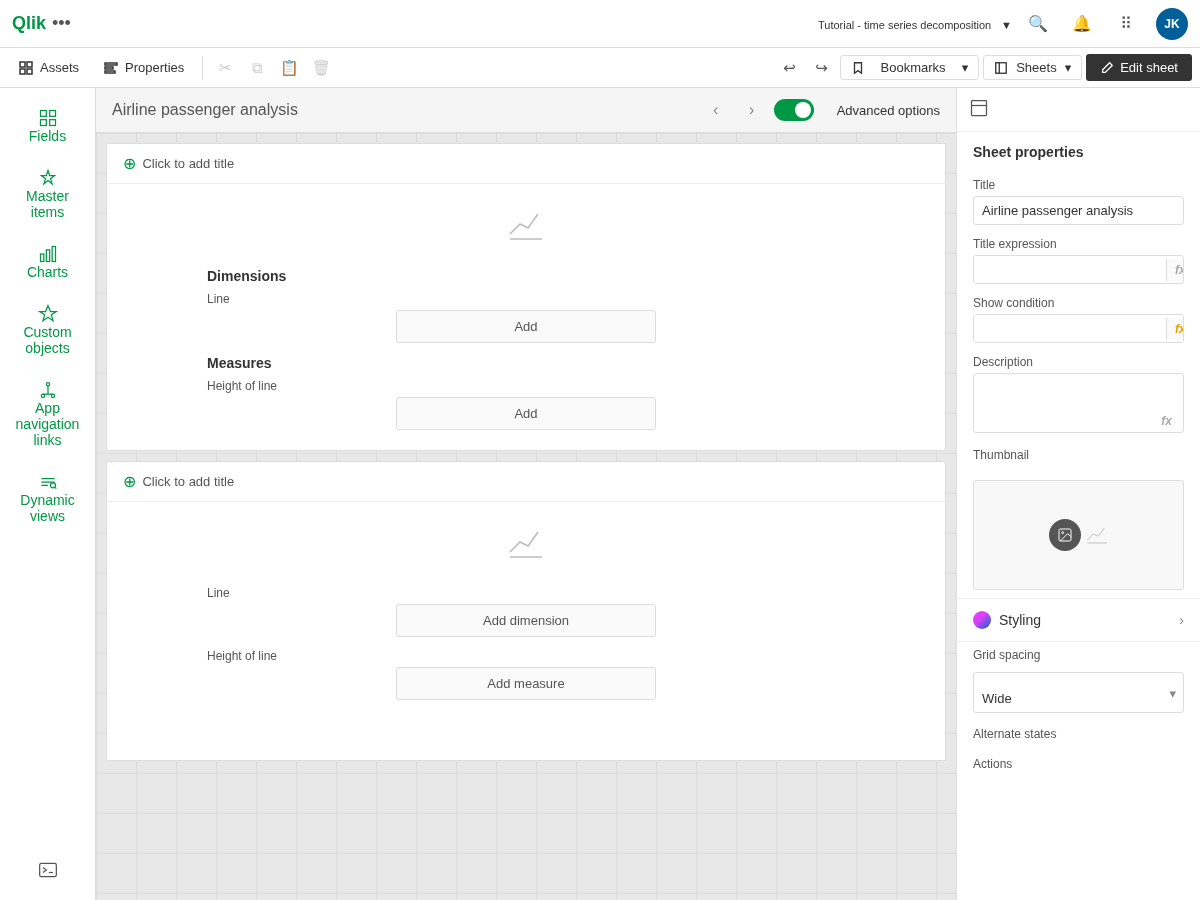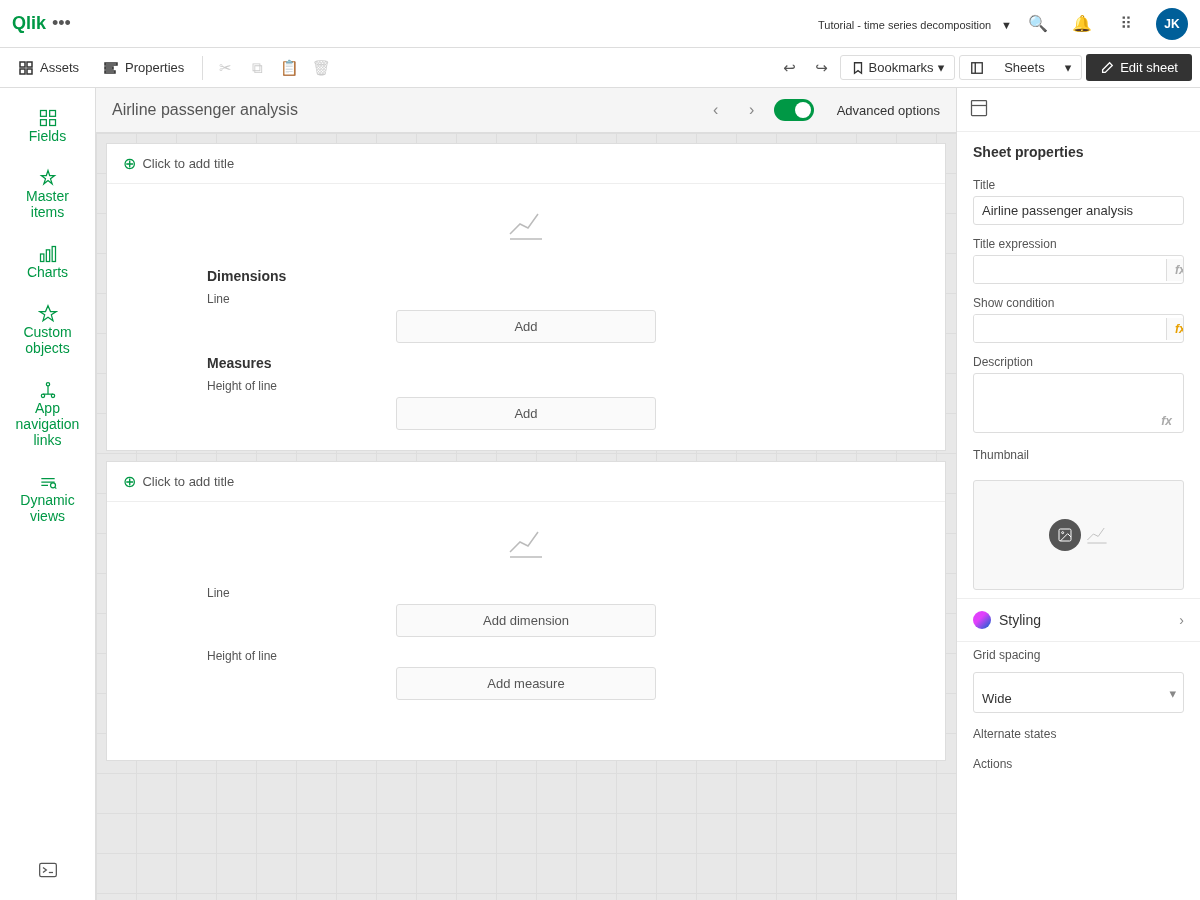--- a/index.html
+++ b/index.html
@@ -24,22 +24,22 @@
     .user-avatar { width: 32px; height: 32px; border-radius: 50%; background: #005f99; color: #fff; display: flex; align-items: center; justify-content: center; font-size: 12px; font-weight: bold; cursor: pointer; margin-left: 4px; }
 
     
     .toolbar { display: flex; align-items: center; height: 40px; background: #fff; border-bottom: 1px solid #ddd; padding: 0 8px; gap: 4px; }
     .toolbar-btn { display: flex; align-items: center; gap: 6px; padding: 4px 10px; border: none; background: none; cursor: pointer; font-size: 13px; color: #333; border-radius: 3px; }
     .toolbar-btn svg { width: 16px; height: 16px; }
     .toolbar-icon { width: 28px; height: 28px; display: flex; align-items: center; justify-content: center; border: none; background: none; cursor: pointer; border-radius: 3px; color: #555; font-size: 15px; }
     .toolbar-icon.disabled { color: #ccc; cursor: default; }
     .toolbar-spacer { flex: 1; }
     .toolbar-right { display: flex; align-items: center; gap: 4px; }
-    .bookmarks-btn { display: flex; align-items: center; gap: 4px; padding: 4px 10px; border: 1px solid #ddd; background: none; cursor: pointer; font-size: 13px; color: #333; border-radius: 3px; }
-    .sheets-btn { display: flex; align-items: center; gap: 20px; padding: 4px 10px; border: 1px solid #ddd; background: none; cursor: pointer; font-size: 13px; color: #333; border-radius: 3px; }
+    .bookmarks-btn { display: flex; align-items: center; gap: 16px; padding: 4px 10px; border: 1px solid #ddd; background: none; cursor: pointer; font-size: 13px; color: #333; border-radius: 3px; }
+    .sheets-btn { display: flex; align-items: center; gap: 8px; padding: 4px 10px; border: 1px solid #ddd; background: none; cursor: pointer; font-size: 13px; color: #333; border-radius: 3px; }
     .edit-sheet-btn { display: flex; align-items: center; gap: 6px; padding: 6px 14px; background: #333; color: #fff; border: none; cursor: pointer; font-size: 13px; border-radius: 3px; }
 
     
     .main-layout { display: flex; height: calc(900px - 88px); }
 
     
     .left-sidebar { width: 96px; background: #fff; border-right: 1px solid #ddd; display: flex; flex-direction: column; align-items: center; padding-top: 8px; }
     .sidebar-item { display: flex; flex-direction: column; align-items: center; padding: 10px 8px; cursor: pointer; border-radius: 4px; margin: 2px; width: 80px; color: #555; text-align: center; }
     .sidebar-item .si-label { font-size: 14px; color: #009845; }
     .sidebar-item svg { width: 20px; height: 20px; }

